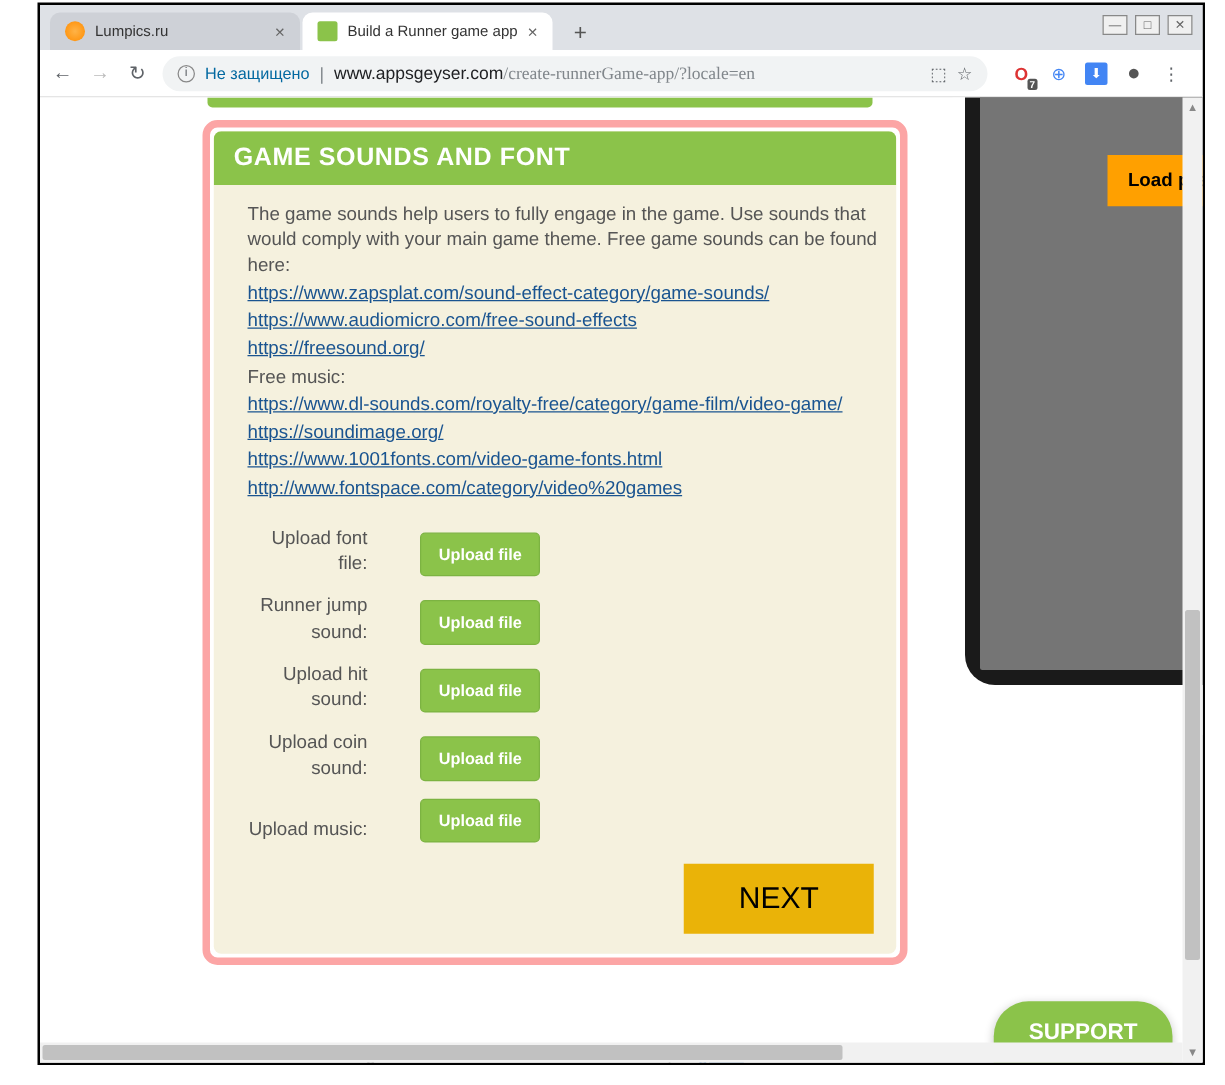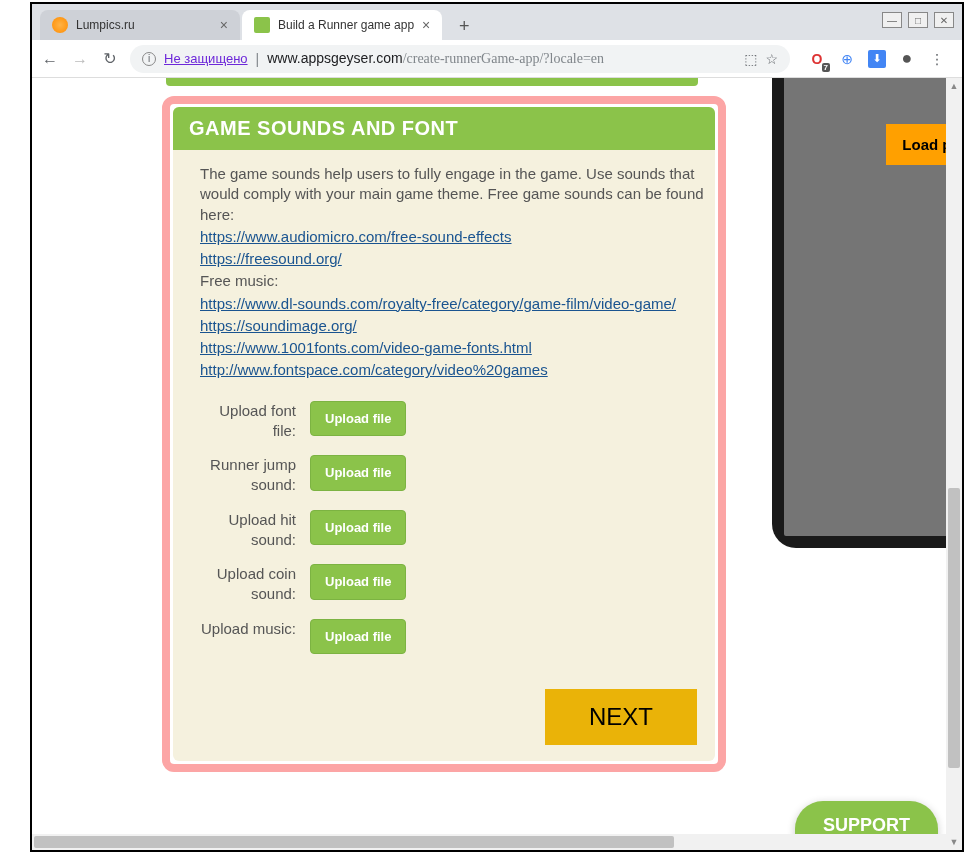--- a/index.html
+++ b/index.html
@@ -19,21 +19,21 @@
 .fav-orange { background: radial-gradient(circle, #ffb347, #ff8c00); }
 .fav-green { background: #8bc34a; border-radius: 2px; }
 .new-tab { width: 28px; height: 28px; display: flex; align-items: center; justify-content: center; font-size: 18px; color: #555; margin-left: 6px; }
 
 
 .addr-bar { height: 38px; background: #fff; border-bottom: 1px solid #ddd; display: flex; align-items: center; padding: 0 8px; gap: 10px; }
 .nav-btn { width: 20px; height: 20px; color: #5f6368; display:flex; align-items:center; justify-content:center; }
 .nav-btn.disabled { color: #bbb; }
 .addr-field { flex: 1; height: 28px; background: #f1f3f4; border-radius: 14px; display: flex; align-items: center; padding: 0 12px; font-size: 14px; color: #202124; gap: 8px; }
 .addr-info { font-size: 10px; border: 1px solid #888; border-radius: 50%; width: 14px; height: 14px; display: flex; align-items: center; justify-content: center; color: #5f6368; }
-.addr-warn { color: #6d28d9; font-size: 13px; text-decoration: underline; }
+.addr-warn { color: #0369a1; font-size: 13px; }
 .addr-url { color: #202124; }
 .addr-url .dim { color: #80868b; font-family: Liberation Serif, serif; }
 .ext-icons { display: flex; gap: 12px; align-items: center; padding: 0 8px; }
 .ext-icon { width: 18px; height: 18px; display:flex; align-items:center; justify-content:center; font-size:14px; }
 
 
 .content { position: absolute; top: 74px; left: 0; right: 0; bottom: 0; overflow: hidden; background: #fff; }
 
 
 .phone-area { position: absolute; right: 0; top: 0; width: 200px; height: 510px; background: #fff; }
@@ -41,28 +41,28 @@
 .phone-screen { width: 100%; height: 100%; background: #757575; border-radius: 0 0 0 2px; position: relative; }
 .load-prev { position: absolute; top: 56px; right: 0; background: #ffa000; color: #000; font-weight: bold; padding: 12px 8px 12px 16px; font-size: 15px; }
 
 
 .support-btn { position: absolute; bottom: 0; right: 24px; background: #8bc34a; color: #fff; font-weight: bold; font-size: 18px; padding: 14px 28px; border-radius: 28px 28px 0 0; box-shadow: 0 2px 8px rgba(0,0,0,0.2); }
 
 
 .green-strip { position: absolute; top: 0; left: 134px; width: 532px; height: 8px; background: #8bc34a; border-radius: 0 0 4px 4px; }
 
 
-.card { position: absolute; top: 18px; left: 130px; width: 564px; height: 676px; border: 8px solid #fca5a5; border-radius: 12px; padding: 3px; }
+.card { position: absolute; top: 18px; left: 130px; width: 564px; height: 676px; border: 6px solid #fca5a5; border-radius: 12px; padding: 3px; }
 .card-inner { width: 100%; height: 100%; background: #f5f1de; border-radius: 6px; overflow: hidden; position: relative; }
 .card-header { background: #8bc34a; color: #fff; padding: 10px 16px; font-size: 20px; font-weight: bold; font-family: 'Arial Narrow', Arial, sans-serif; letter-spacing: 0.5px; }
 .card-body { padding: 14px 7px; font-size: 15px; color: #555; line-height: 1.35; margin-left: 20px; }
 .card-body a { color: #1a5490; text-decoration: underline; }
 .card-body p { margin-bottom: 2px; }
 
-.upload-row { display: flex; align-items: flex-start; margin-top: 14px; }
+.upload-row { display: flex; align-items: flex-end; margin-top: 14px; gap: 28px; }
 .upload-label { width: 110px; text-align: right; padding-right: 14px; color: #555; font-size: 15px; }
 .upload-btn { background: #8bc34a; color: #fff; font-size: 13px; font-weight: bold; padding: 8px 14px; border-radius: 4px; border: 1px solid #7cb342; }
 
 .next-btn { position: absolute; bottom: 16px; right: 18px; background: #eab308; color: #000; font-size: 24px; padding: 14px 44px; border: none; font-weight: normal; }
 
 .trouble { position: absolute; bottom: -2px; left: 222px; font-size: 15px; color: #555; }
 .trouble a { color: #1a5490; text-decoration: underline; }
 
 
 .vscroll { position: absolute; right: 0; top: 74px; bottom: 0; width: 16px; background: #f1f1f1; }
@@ -128,20 +128,21 @@
           <div class="load-prev">Load prev</div>
         </div>
       </div>
     </div>
 
     <div class="card">
       <div class="card-inner">
         <div class="card-header">GAME SOUNDS AND FONT</div>
         <div class="card-body">
           <p>The game sounds help users to fully engage in the game. Use sounds that would comply with your main game theme. Free game sounds can be found here:</p>
+          <p><a>https://www.zapsplat.com/sound-effect-category/game-sounds/</a></p>
           <p><a>https://www.audiomicro.com/free-sound-effects</a></p>
           <p><a>https://freesound.org/</a></p>
           <p>Free music:</p>
           <p><a>https://www.dl-sounds.com/royalty-free/category/game-film/video-game/</a></p>
           <p><a>https://soundimage.org/</a></p>
           <p><a>https://www.1001fonts.com/video-game-fonts.html</a></p>
           <p><a>http://www.fontspace.com/category/video%20games</a></p>
 
           <div class="upload-row" style="margin-top:20px">
             <div class="upload-label">Upload font file:</div>

